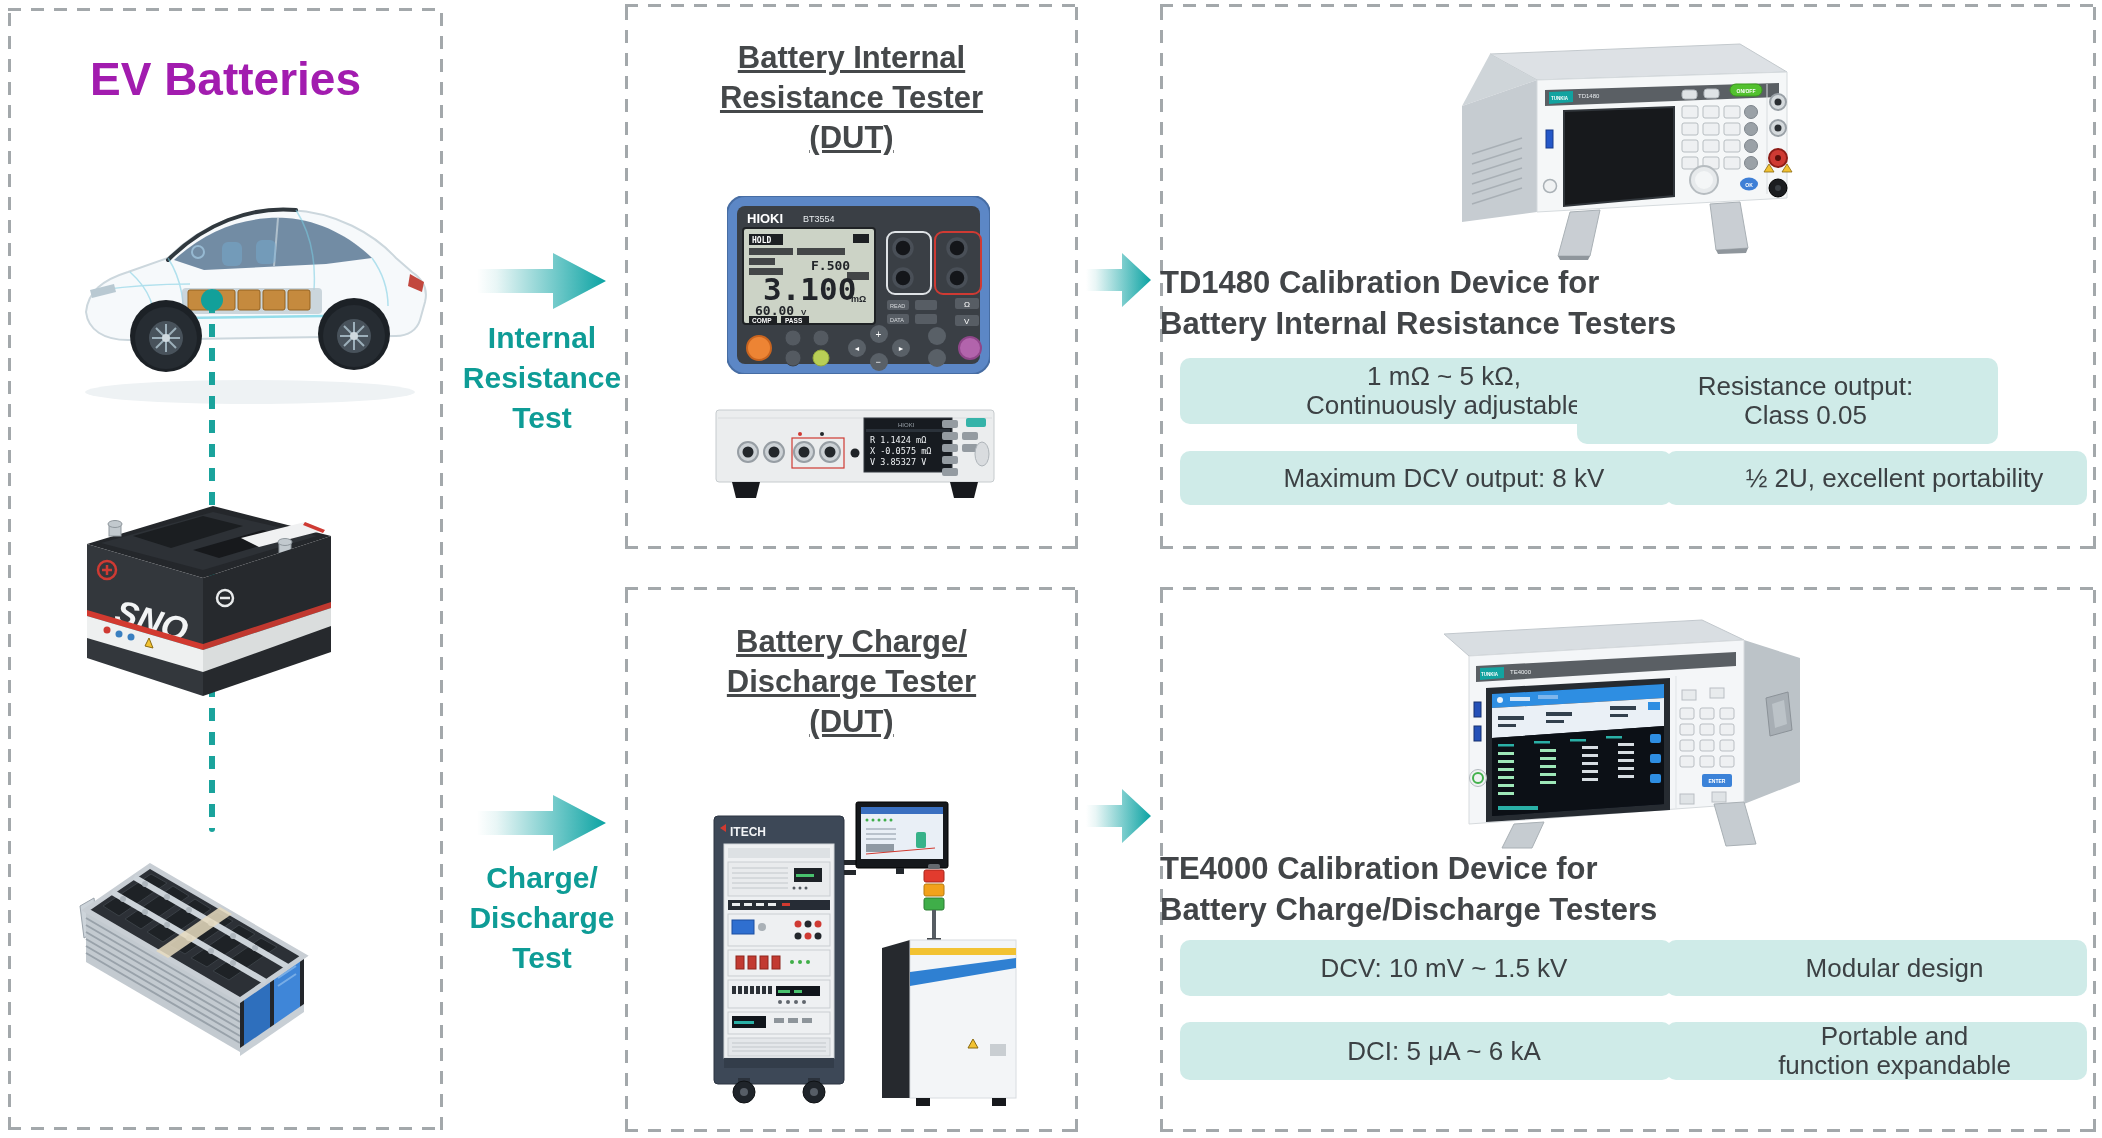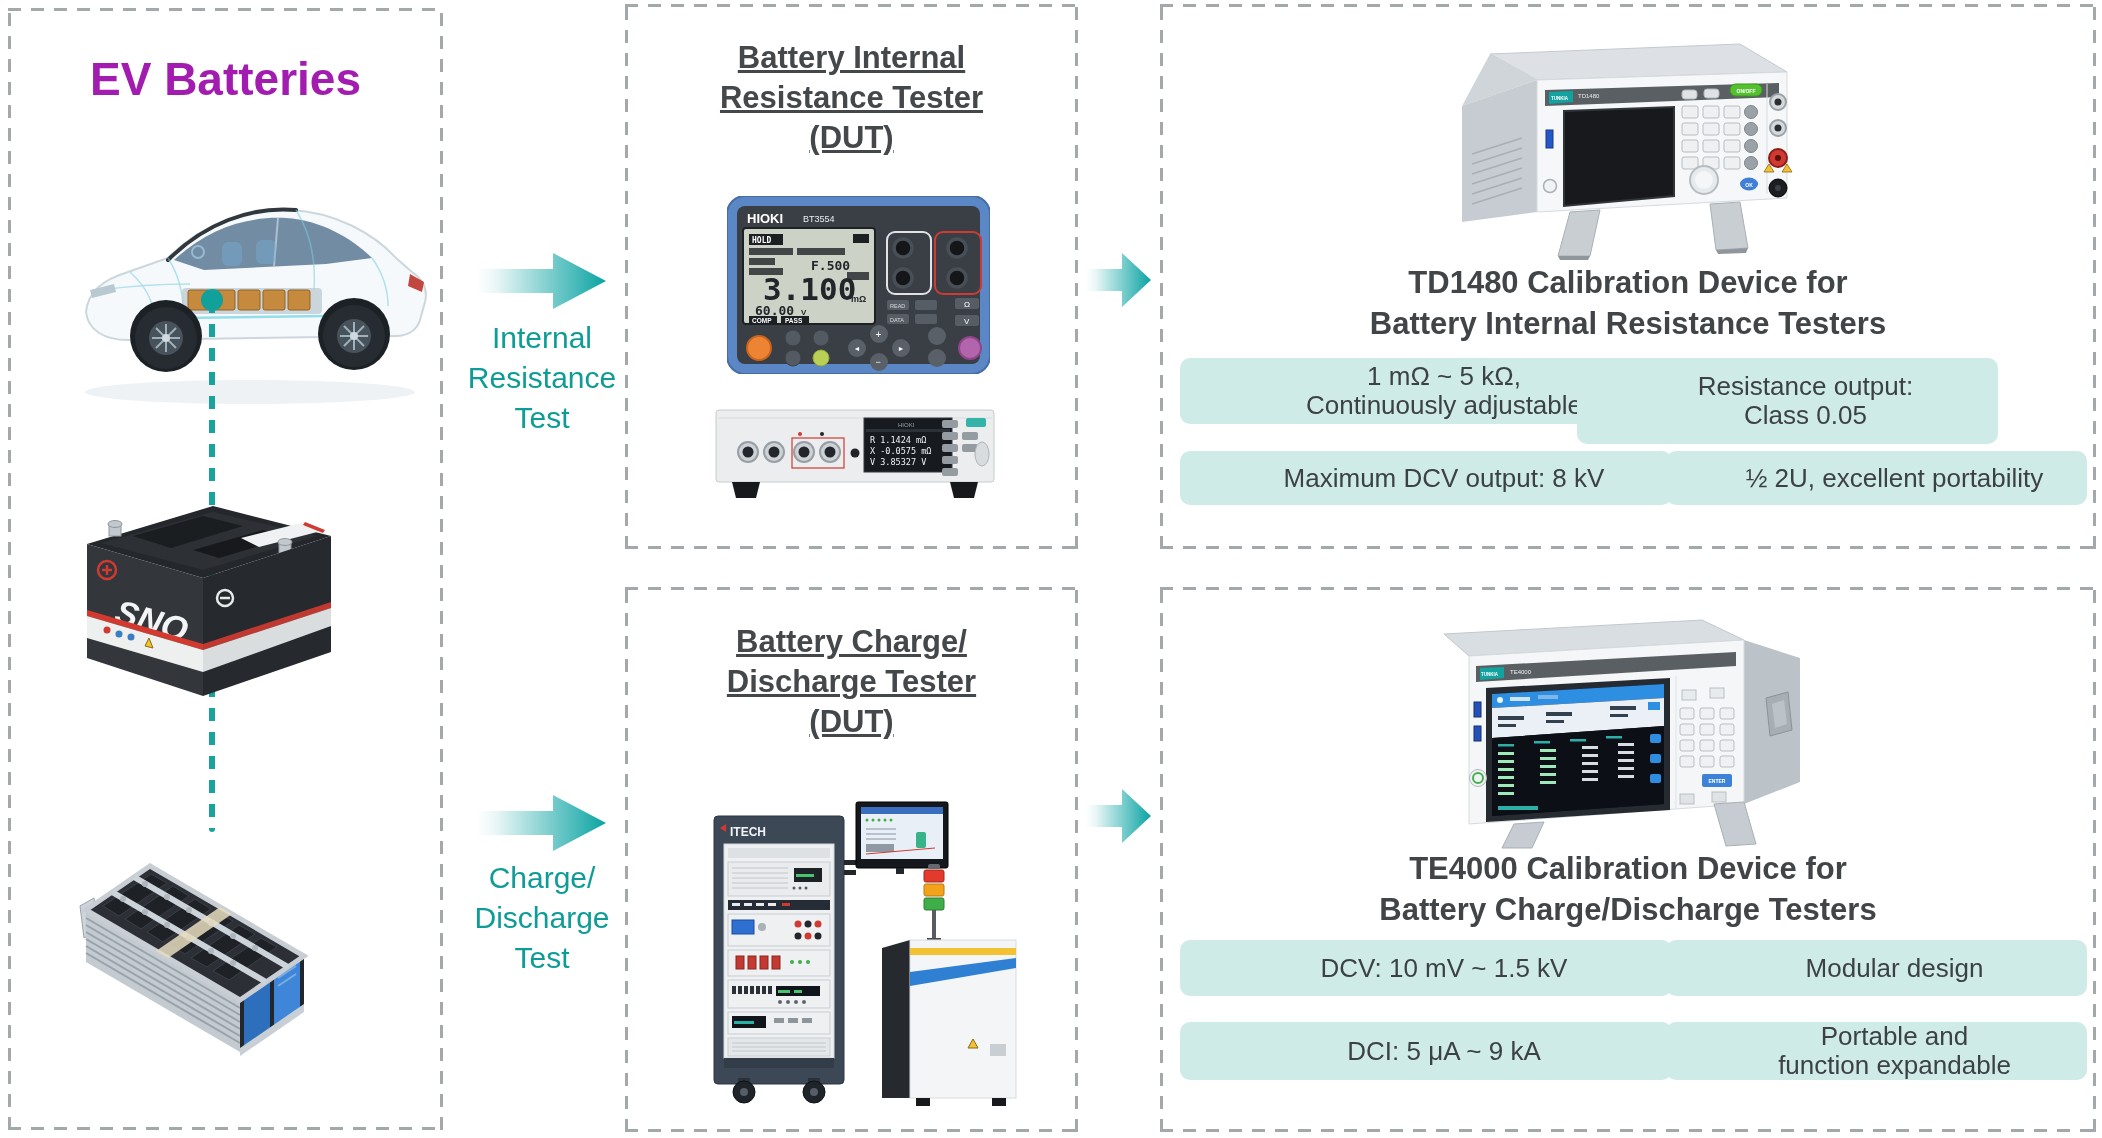--- a/index.html
+++ b/index.html
@@ -12,22 +12,22 @@
       repeating-linear-gradient(0deg,#a3a8ab 0 13px,transparent 13px 23px),
       repeating-linear-gradient(0deg,#a3a8ab 0 13px,transparent 13px 23px);
     background-position:0 0,0 100%,0 0,100% 0;
     background-size:100% 3px,100% 3px,3px 100%,3px 100%;
     background-repeat:no-repeat;}
   .abs{position:absolute;}
   .ev-title{position:absolute;font-size:46px;font-weight:700;color:#a21caf;text-align:center;}
   .dut-title{position:absolute;font-size:31px;font-weight:700;line-height:40px;color:#45484a;
              text-align:center;white-space:pre-line;text-decoration:underline;}
   .cal-title{position:absolute;font-size:31px;font-weight:700;line-height:41px;color:#424548;
-             text-align:center;white-space:pre-line;}
-  .flow-label{position:absolute;font-size:30px;font-weight:400;line-height:40px;color:#0e9c96;
+             white-space:pre-line;}
+  .flow-label{position:absolute;font-size:30px;font-weight:700;line-height:40px;color:#0e9c96;
              text-align:center;white-space:pre-line;}
   .badge{position:absolute;background:#cfebe8;border-radius:10px;display:flex;align-items:center;
          justify-content:center;text-align:center;font-size:26px;line-height:29px;color:#3c4144;
          white-space:pre-line;padding-left:36px;}
   .connector{position:absolute;width:6px;border-radius:3px;
          background:repeating-linear-gradient(to bottom,#1aa39c 0 13px,transparent 13px 24px);}
   .dot{position:absolute;width:22px;height:22px;border-radius:50%;background:#12a09a;}
   svg{display:block;}
 </style>
 </head>
@@ -607,17 +607,17 @@
     <circle cx="64" cy="166" r="5" fill="none" stroke="#43b14c" stroke-width="2"></circle>
     <polygon points="100,212 130,210 118,236 88,236" fill="#c6ccd1" stroke="#a9b0b5"></polygon>
     <polygon points="300,192 330,190 342,232 312,234" fill="#c6ccd1" stroke="#a9b0b5"></polygon>
   </svg>
 
   <div class="cal-title" style="left:1160px;top:848px;width:936px">TE4000 Calibration Device for
 Battery Charge/Discharge Testers</div>
 
   <div class="badge" style="left:1180px;top:940px;width:456px;height:56px">DCV: 10 mV ~ 1.5 kV</div>
   <div class="badge" style="left:1666px;top:940px;width:385px;height:56px">Modular design</div>
-  <div class="badge" style="left:1180px;top:1022px;width:456px;height:58px">DCI: 5 μA ~ 9 kA</div>
+  <div class="badge" style="left:1180px;top:1022px;width:456px;height:58px">DCI: 5 μA ~ 6 kA</div>
   <div class="badge" style="left:1666px;top:1022px;width:385px;height:58px">Portable and
 function expandable</div>
 
 </div>
 
 </body></html>

